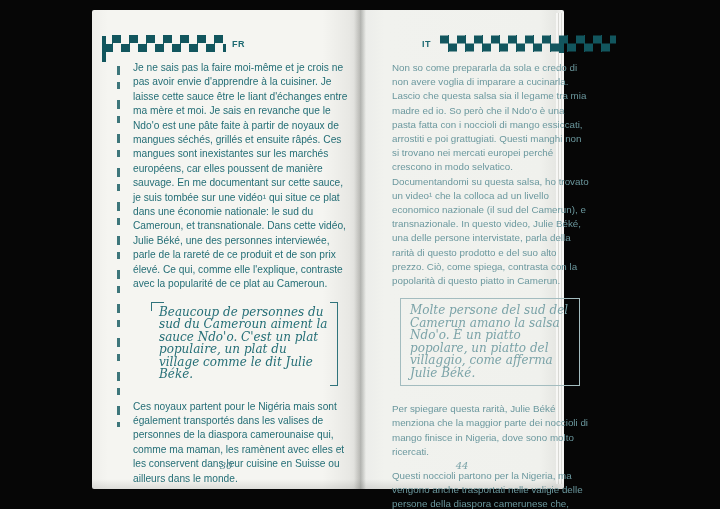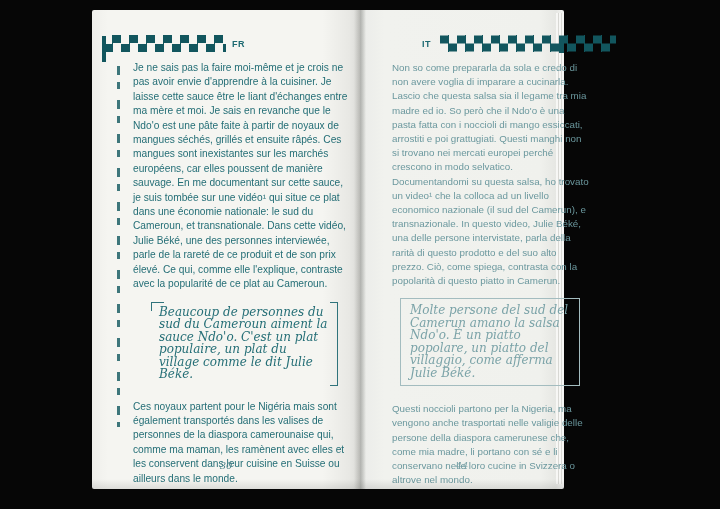--- a/index.html
+++ b/index.html
@@ -131,20 +131,21 @@
 
   <div class="page page-right">
     <div class="right-edge-stack"></div>
     <div class="checker checker-it"></div>
     <div class="edge-nub-right"></div>
     <div class="lang-label lang-it">IT</div>
 
     <div class="content content-it">
       <p>Non so come prepararla da sola e credo di non avere voglia di imparare a cucinarla. Lascio che questa salsa sia il legame tra mia madre ed io. So però che il Ndo'o è una pasta fatta con i noccioli di mango essiccati, arrostiti e poi grattugiati. Questi manghi non si trovano nei mercati europei perché crescono in modo selvatico. Documentandomi su questa salsa, ho trovato un video¹ che la colloca ad un livello economico nazionale (il sud del Camerun), e transnazionale. In questo video, Julie Béké, una delle persone intervistate, parla della rarità di questo prodotto e del suo alto prezzo. Ciò, come spiega, contrasta con la popolarità di questo piatto in Camerun.</p>
       <div class="quote q1-it">Molte persone del sud del Camerun amano la salsa Ndo'o. È un piatto popolare, un piatto del villaggio, come afferma Julie Béké.</div>
+      <p>Per spiegare questa rarità, Julie Béké menziona che la maggior parte dei noccioli di mango finisce in Nigeria, dove sono molto ricercati.</p>
       <p>Questi noccioli partono per la Nigeria, ma vengono anche trasportati nelle valigie delle persone della diaspora camerunese che, come mia madre, li portano con sé e li conservano nelle loro cucine in Svizzera o altrove nel mondo.</p>
 
     </div>
 
     <div class="page-number page-number-it">44</div>
   </div>
 
   <div class="spine"></div>
 </div>
 

